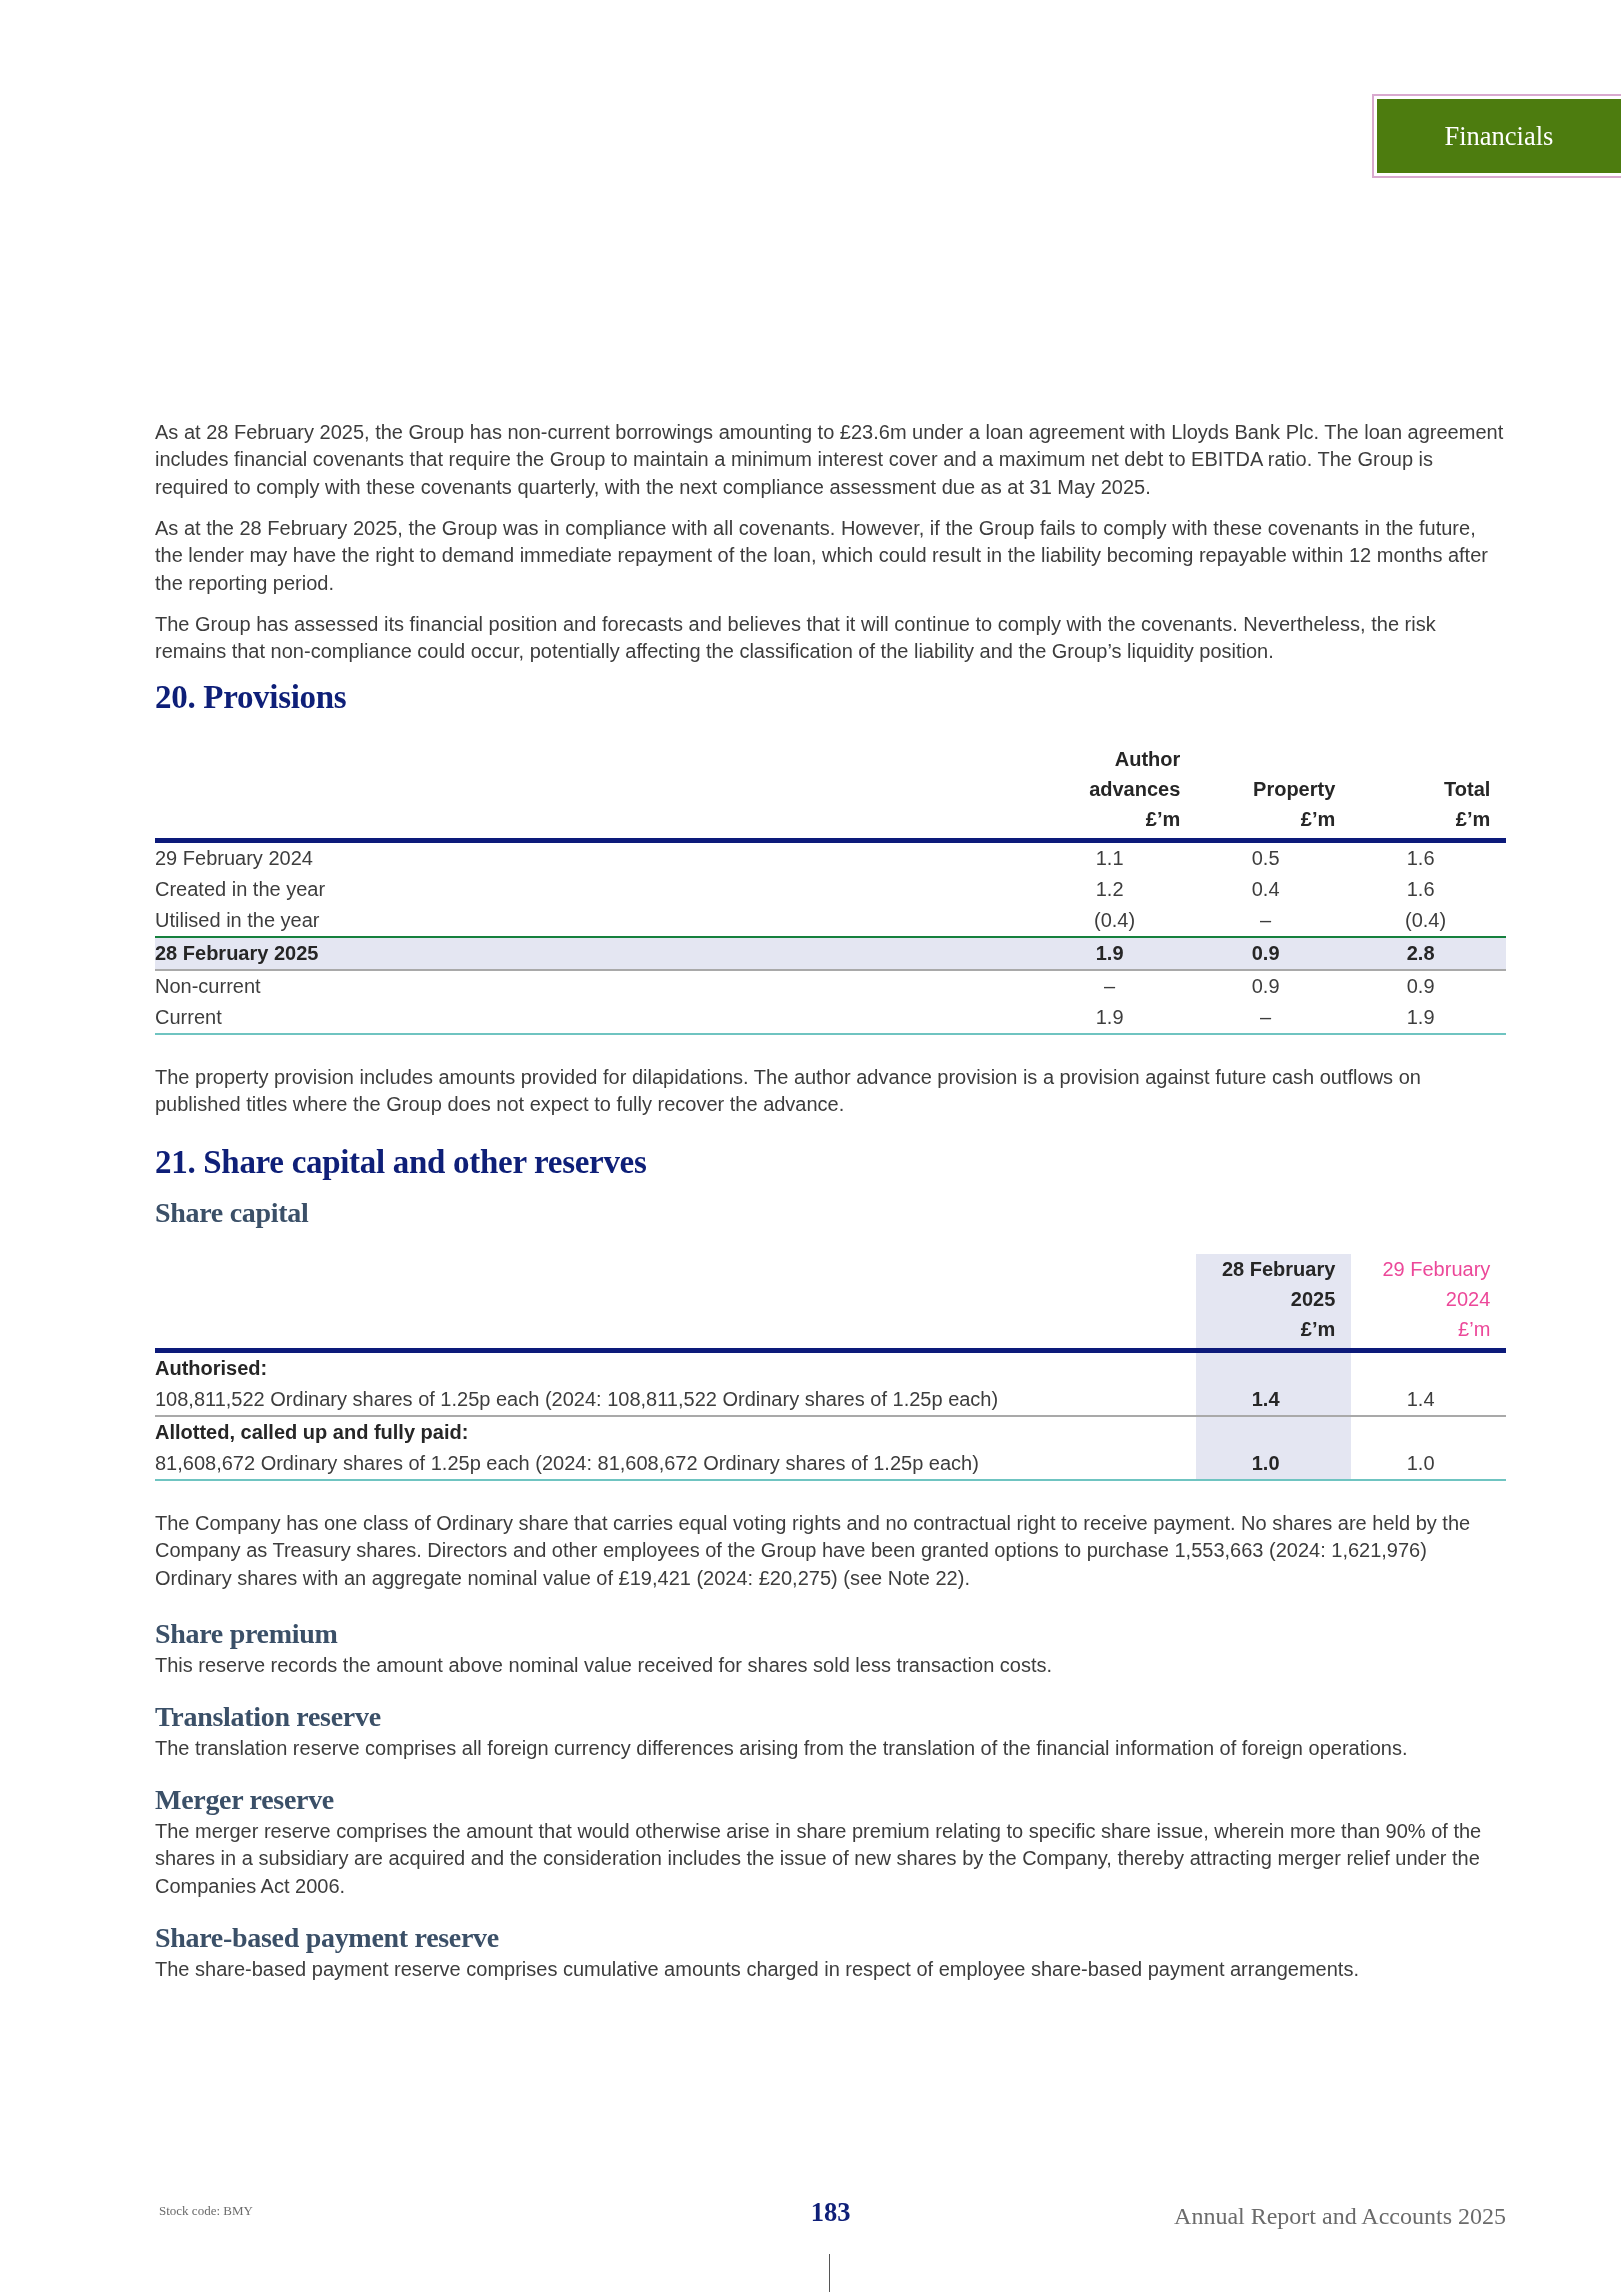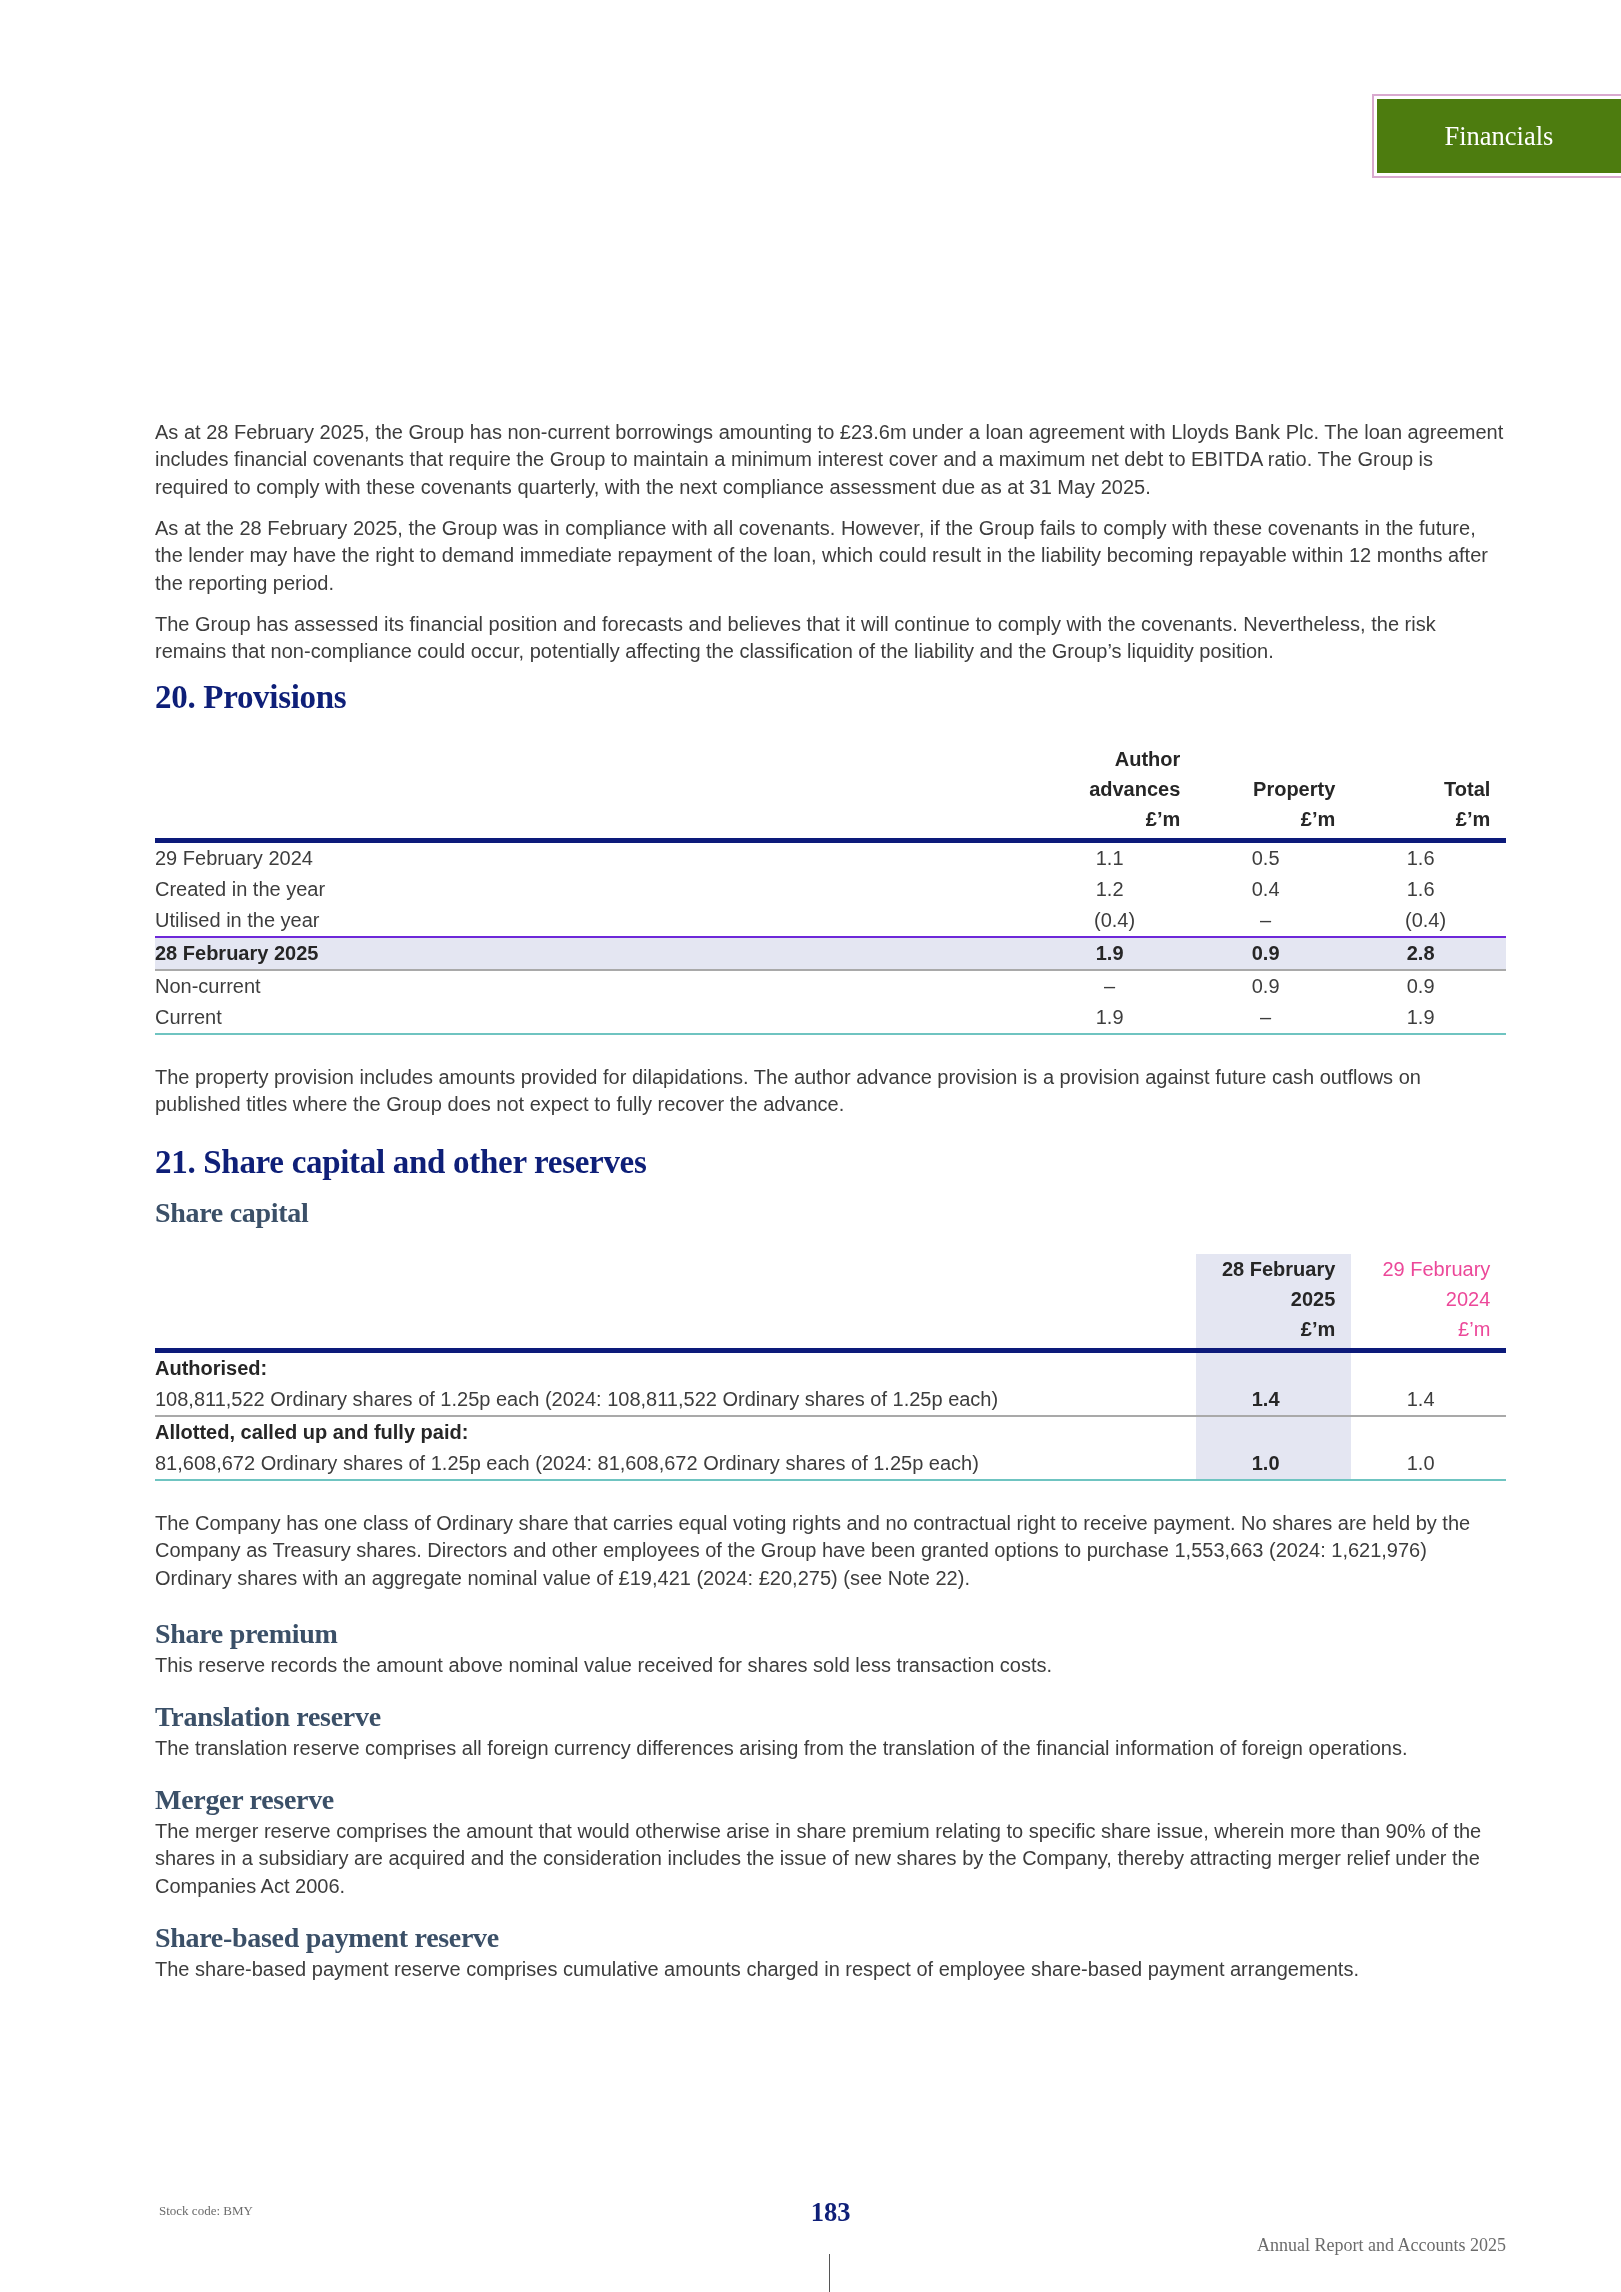--- a/index.html
+++ b/index.html
@@ -28,29 +28,29 @@
       font-family: "Liberation Serif", "DejaVu Serif", serif; color: #3b5068; font-size: 28px;
       font-weight: bold; margin: 0; letter-spacing: -0.3px;
     }
     table { border-collapse: collapse; width: 100%; font-size: 20px; }
     th { font-weight: bold; color: #262626; text-align: right; vertical-align: bottom; line-height: 30px; padding: 0 15.7px 3.9px 0; }
     th.light { font-weight: normal; color: #ec4899; }
     td { line-height: 31px; padding: 0 15.7px 0 0; color: #3d3d3d; }
     td.num { text-align: center; }
     td.label { padding-left: 0; }
     .thead-rule th { border-bottom: 5.9px solid #0c1a7a; }
-    tr.total td { background: #e4e6f2; font-weight: bold; color: #262626; border-top: 2px solid #6d28d9; border-bottom: 2px solid #a9a9a9; }
+    tr.total td { background: #e4e6f2; font-weight: bold; color: #262626; border-top: 2px solid #15803d; border-bottom: 2px solid #a9a9a9; }
     tr.last td { border-bottom: 2.9px solid #6fc4c1; }
     tr.divider td { border-bottom: 2px solid #a9a9a9; }
     .hl { background: #e4e6f2; }
     td.bold, th.bold { font-weight: bold; color: #262626; }
     .footer { position: absolute; top: 2203px; left: 155px; width: 1351px; height: 29px; }
     .footer .left { position: absolute; left: 4px; font-family: "Liberation Serif", serif; font-size: 13px; color: #6b6b6b; }
     .footer .center { position: absolute; left: 0; width: 100%; text-align: center; font-family: "Liberation Serif", serif; font-size: 26.5px; color: #0e1f78; font-weight: bold; top: -5.9px; }
-    .footer .right { position: absolute; right: 0; font-family: "Liberation Serif", serif; font-size: 18px; color: #6b6b6b; margin-top: 32px; }
+    .footer .right { position: absolute; right: 0; font-family: "Liberation Serif", serif; font-size: 24px; color: #6b6b6b; }
     .vline { position: absolute; left: 829px; top: 2254px; width: 1px; height: 38px; background: #555; }
   </style>
 </head>
 <body>
 
 <div class="tab">
   <div class="tab-inner">Financials</div>
 </div>
 
 <div class="content">

